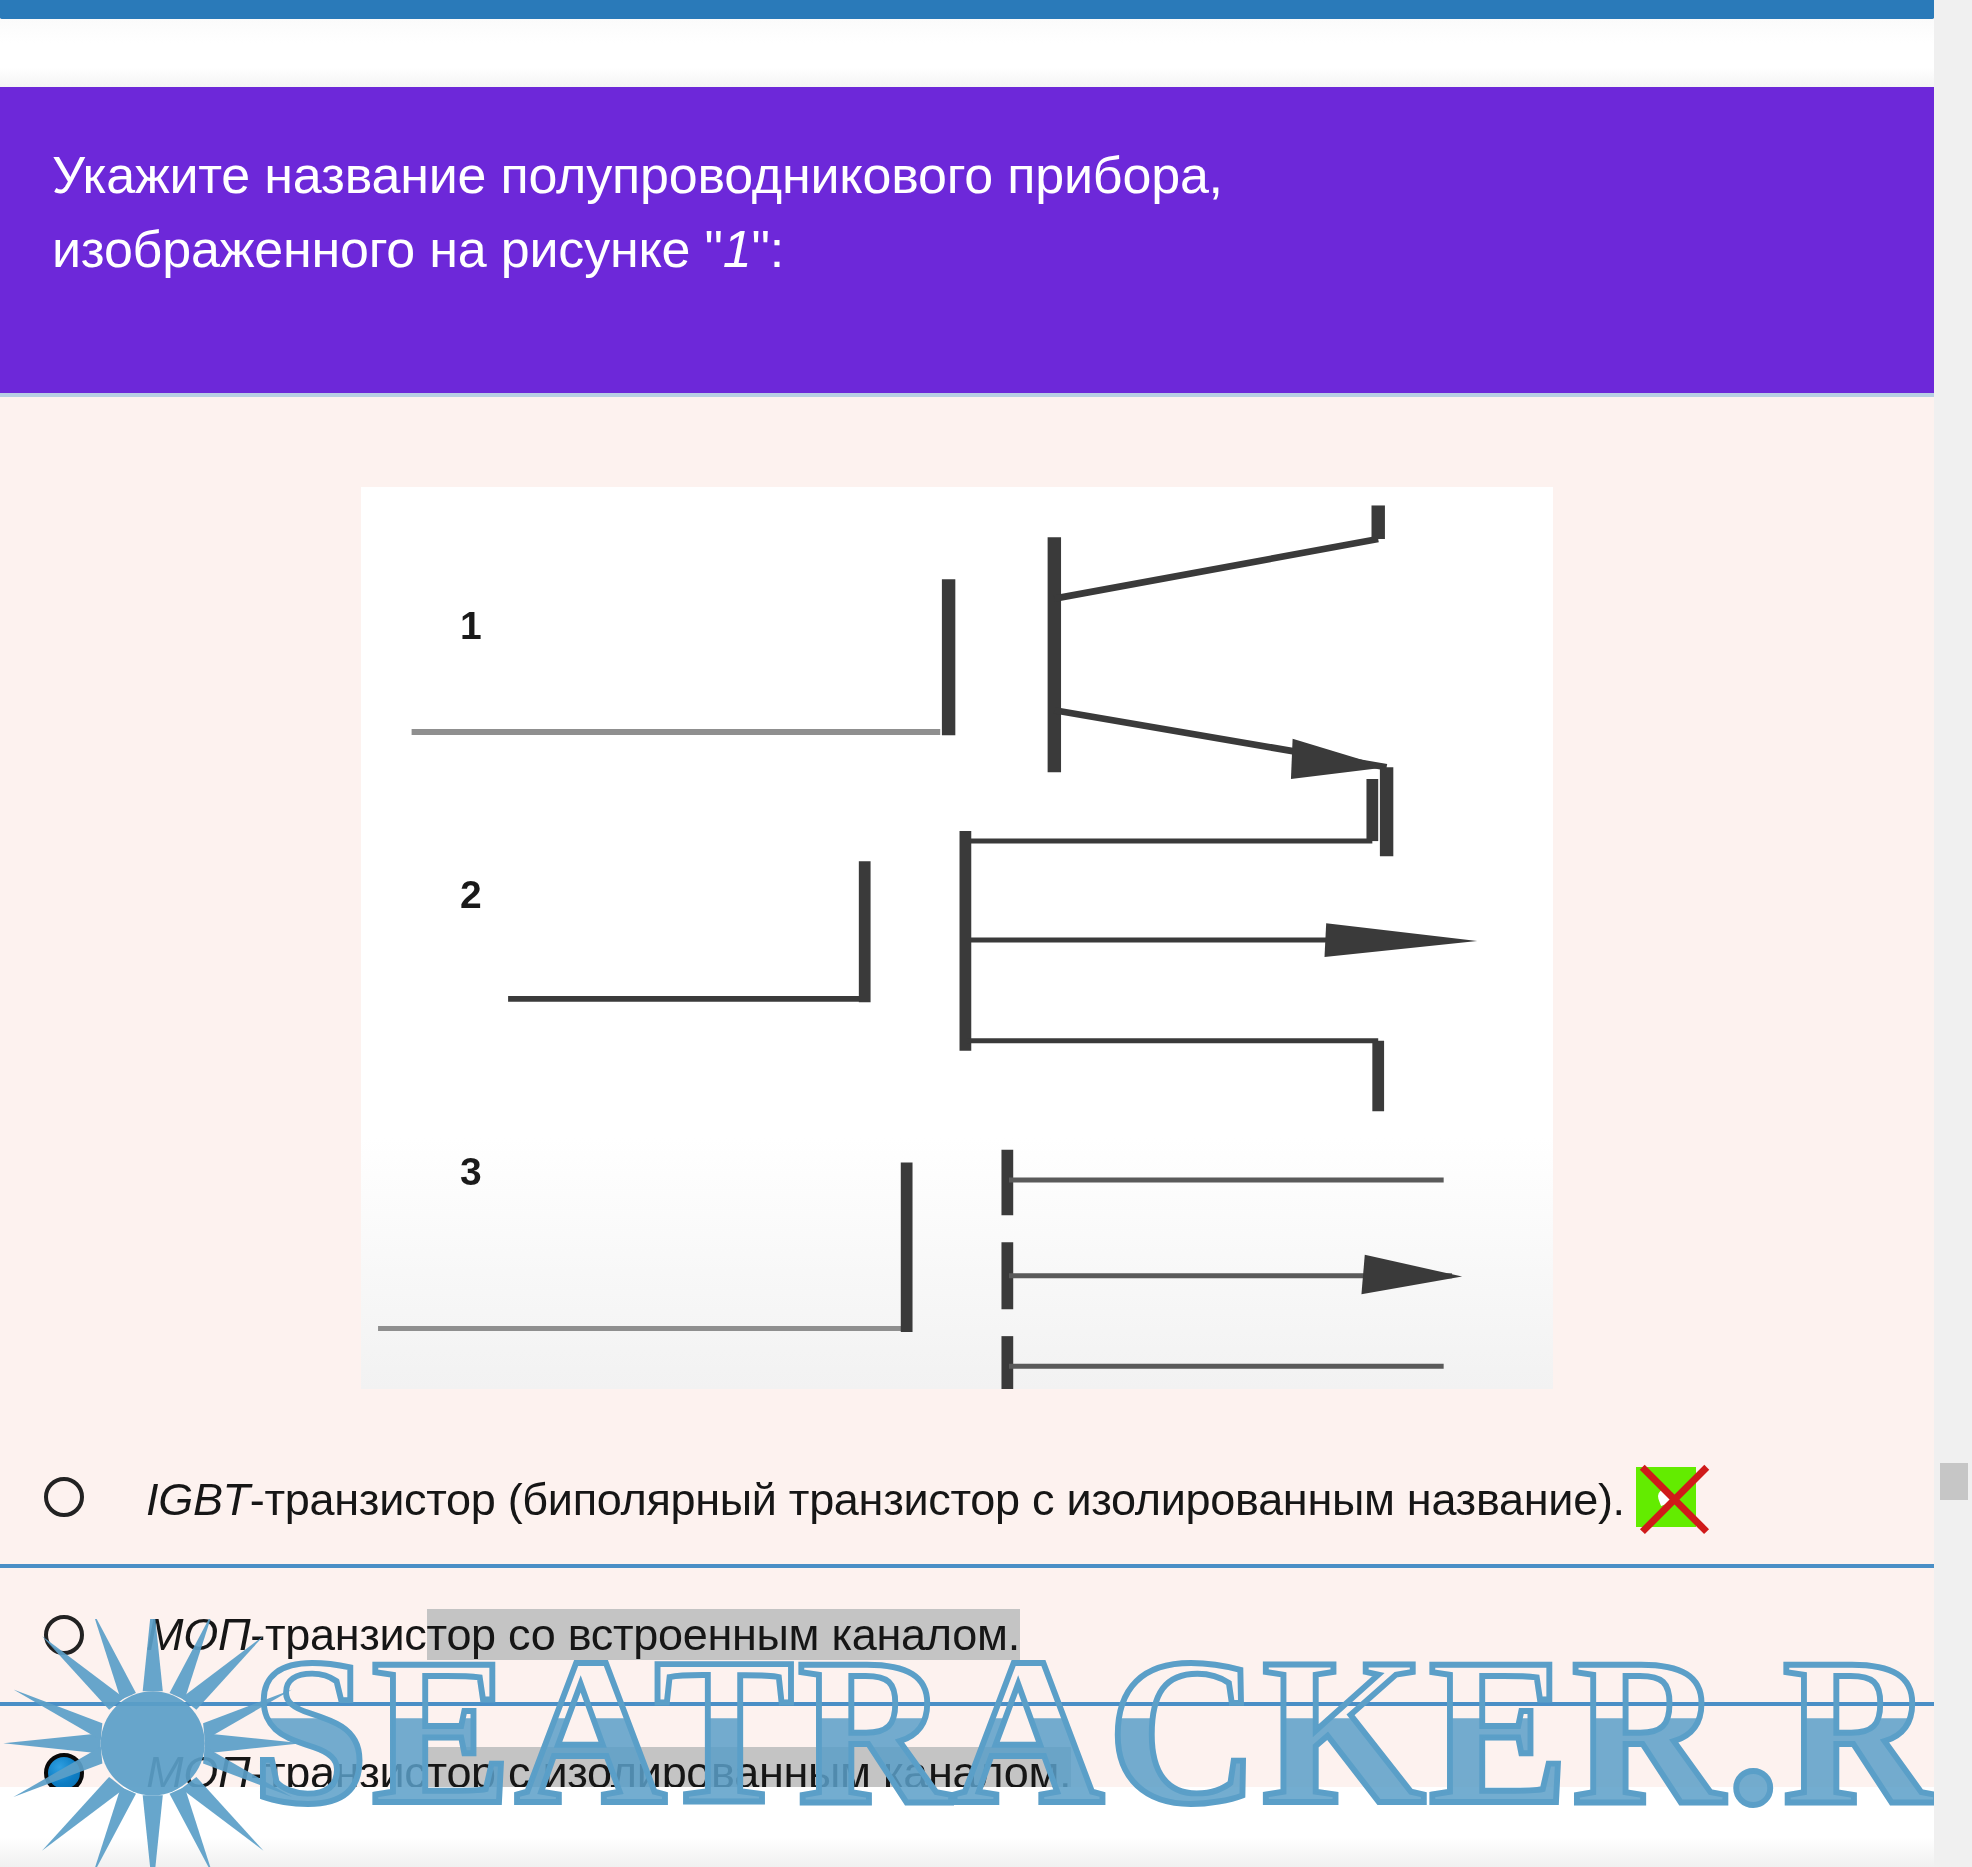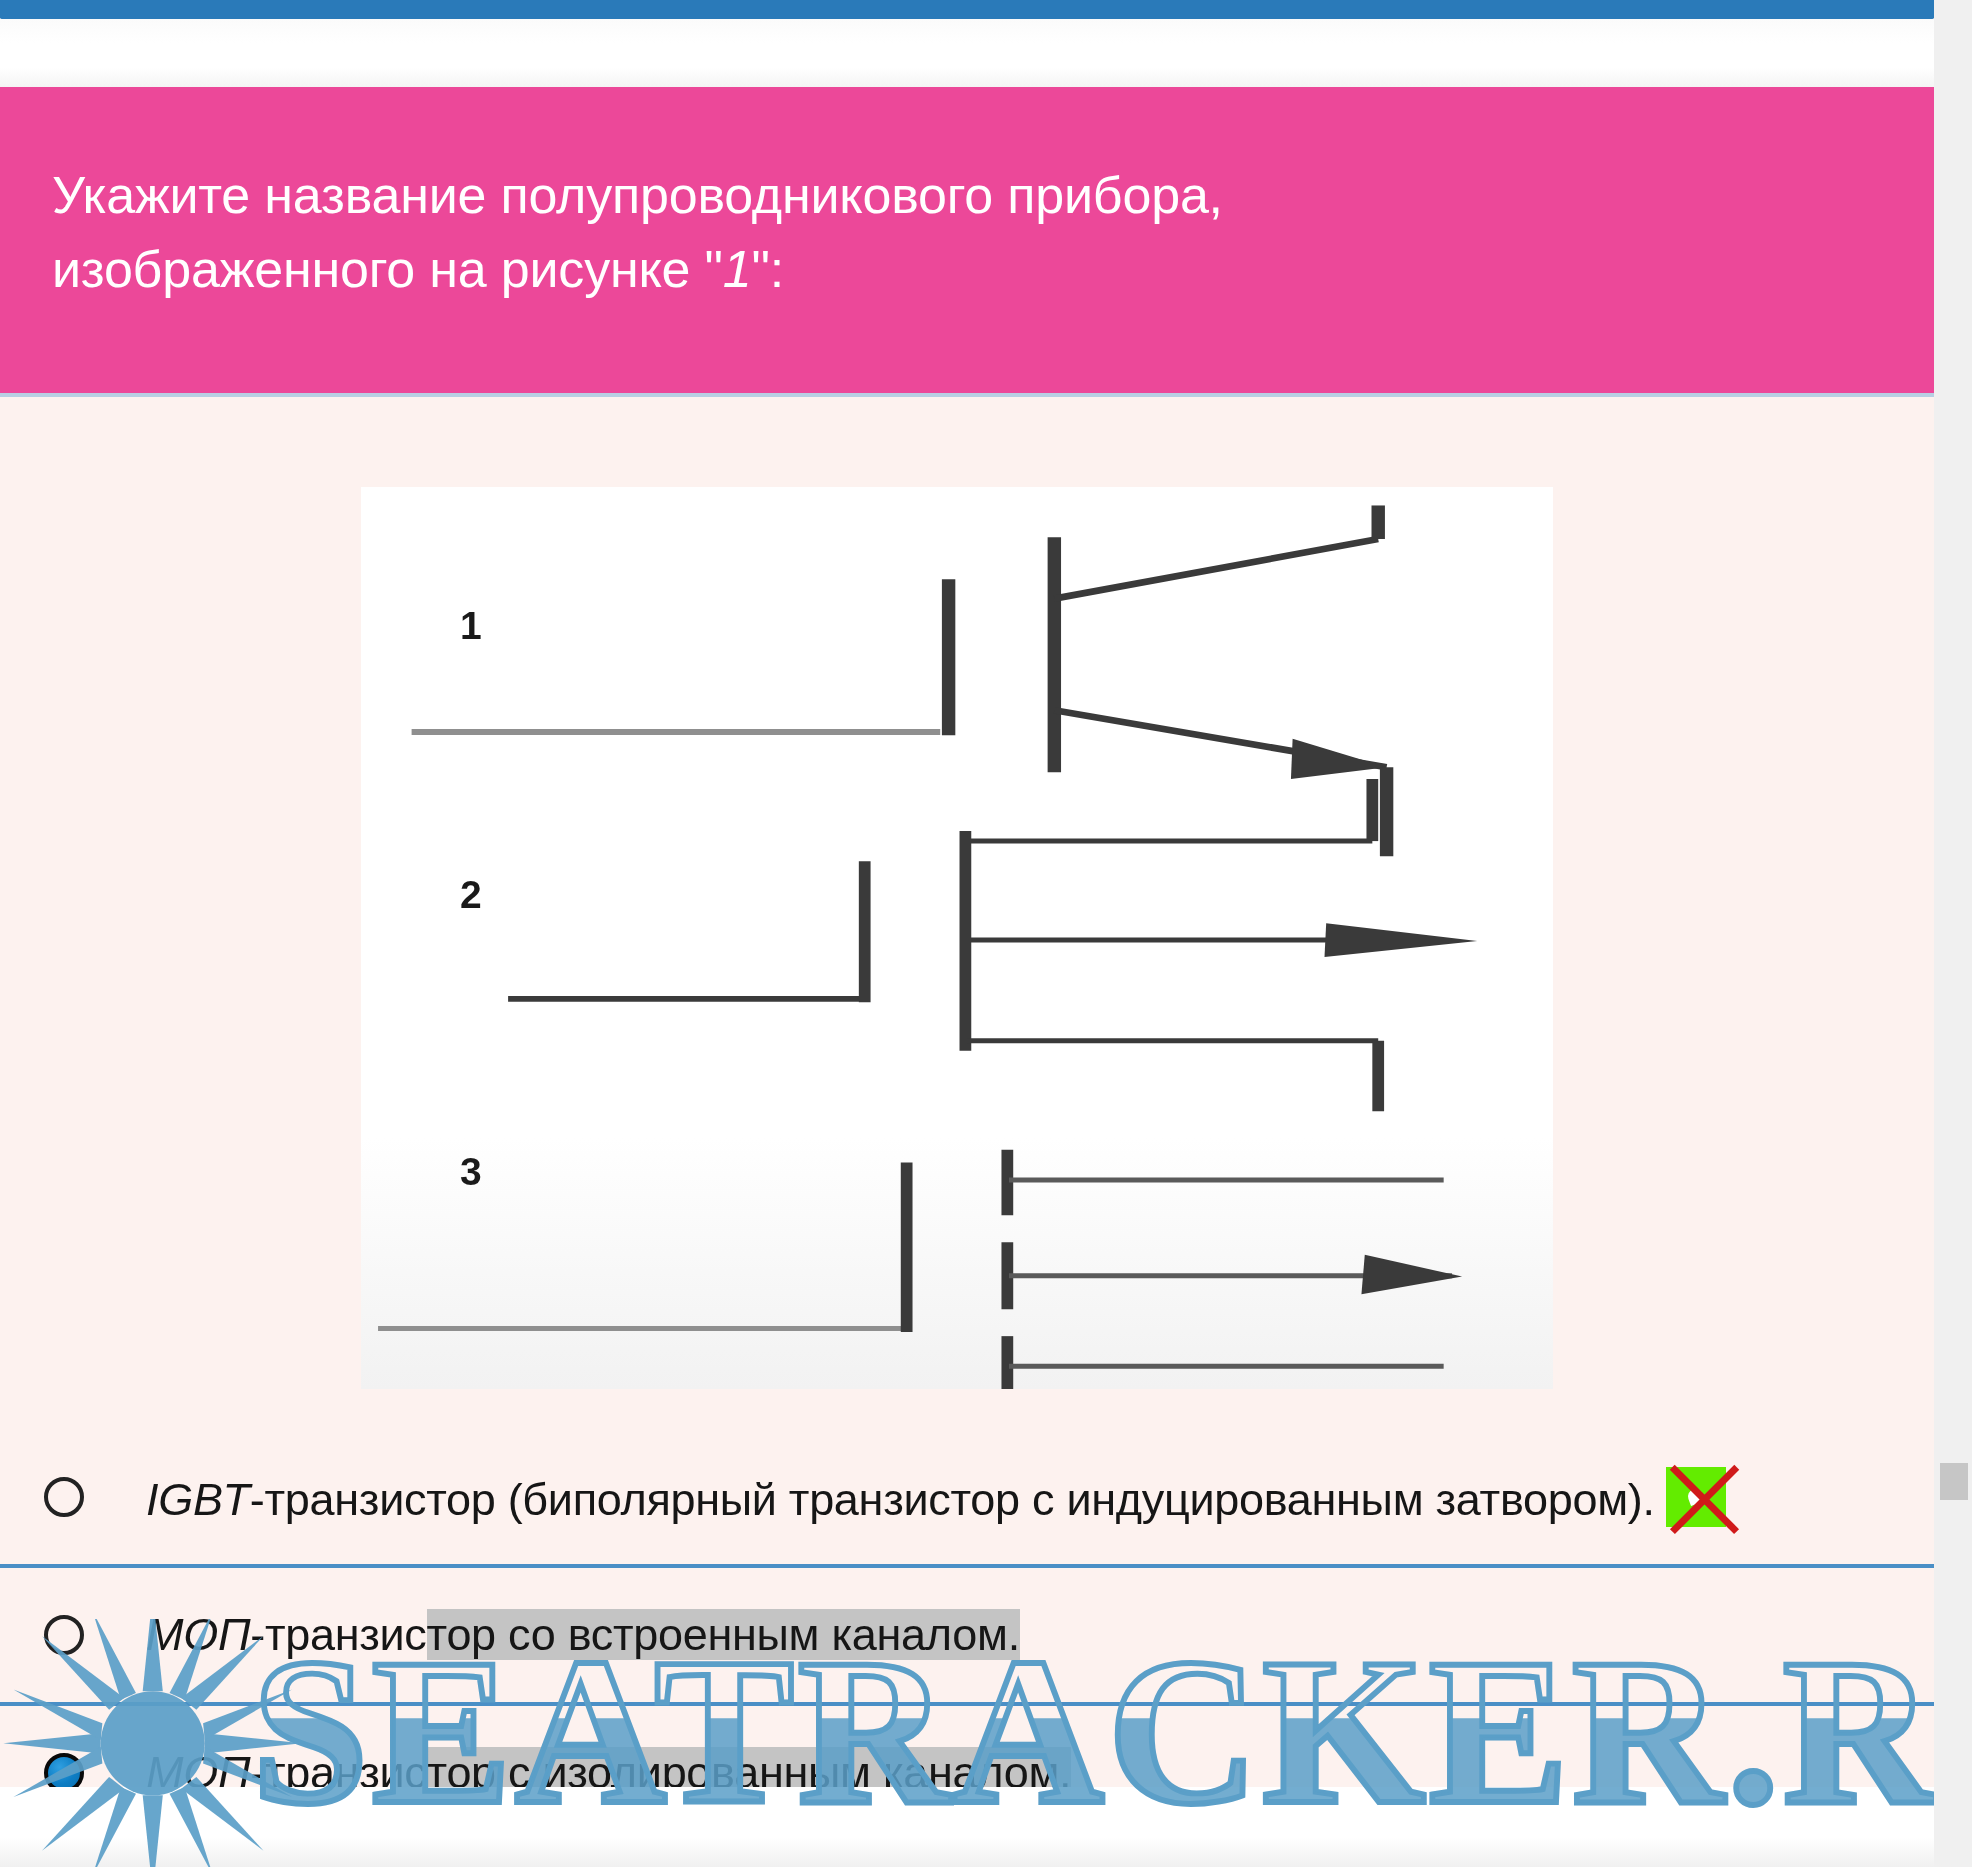--- a/index.html
+++ b/index.html
@@ -24,22 +24,22 @@
 
   
   .card {
     position: absolute; left: 0; top: 87px; width: 1934px; height: 1781px;
     background: #fdf2ef; overflow: hidden;
   }
 
   
   .q-header {
     position: absolute; left: 0; top: 0; width: 1934px; height: 306px;
-    background: #ec4899;
-    padding: 72px 76px 0 52px;
+    background: #6d28d9;
+    padding: 52px 76px 0 52px;
   }
   .q-header .q-text {
     color: #ffffff;
     font-size: 52px;
     line-height: 1.42;
     font-weight: 400;
     letter-spacing: -0.2px;
   }
   .q-header .q-text .ital { font-style: italic; }
   .hdr-underline {
@@ -188,21 +188,21 @@
       </svg>
       <span class="fig-num n1">1</span>
       <span class="fig-num n2">2</span>
       <span class="fig-num n3">3</span>
     </div>
 
     <div class="options">
 
       <div class="opt-row">
         <span class="radio"></span>
-        <span class="opt-label"><span class="ital">IGBT</span><span>-транзистор (биполярный транзистор с индуцированным затвором).</span><span class="broken-img"><span class="dot"></span><span class="x1"></span><span class="x2"></span></span></span>
+        <span class="opt-label"><span class="ital">IGBT</span><span>-транзистор (биполярный транзистор с изолированным название).</span><span class="broken-img"><span class="dot"></span><span class="x1"></span><span class="x2"></span></span></span>
       </div>
 
       <div style="position:relative;height:4.2px;">
         <div class="opt-divider"></div>
       </div>
 
       <div class="opt-row">
         <span class="radio"></span>
         <span class="opt-label"><span class="ital">МОП</span><span>-транзис</span><span class="hl">тор со встроенным каналом.</span></span>
       </div>

